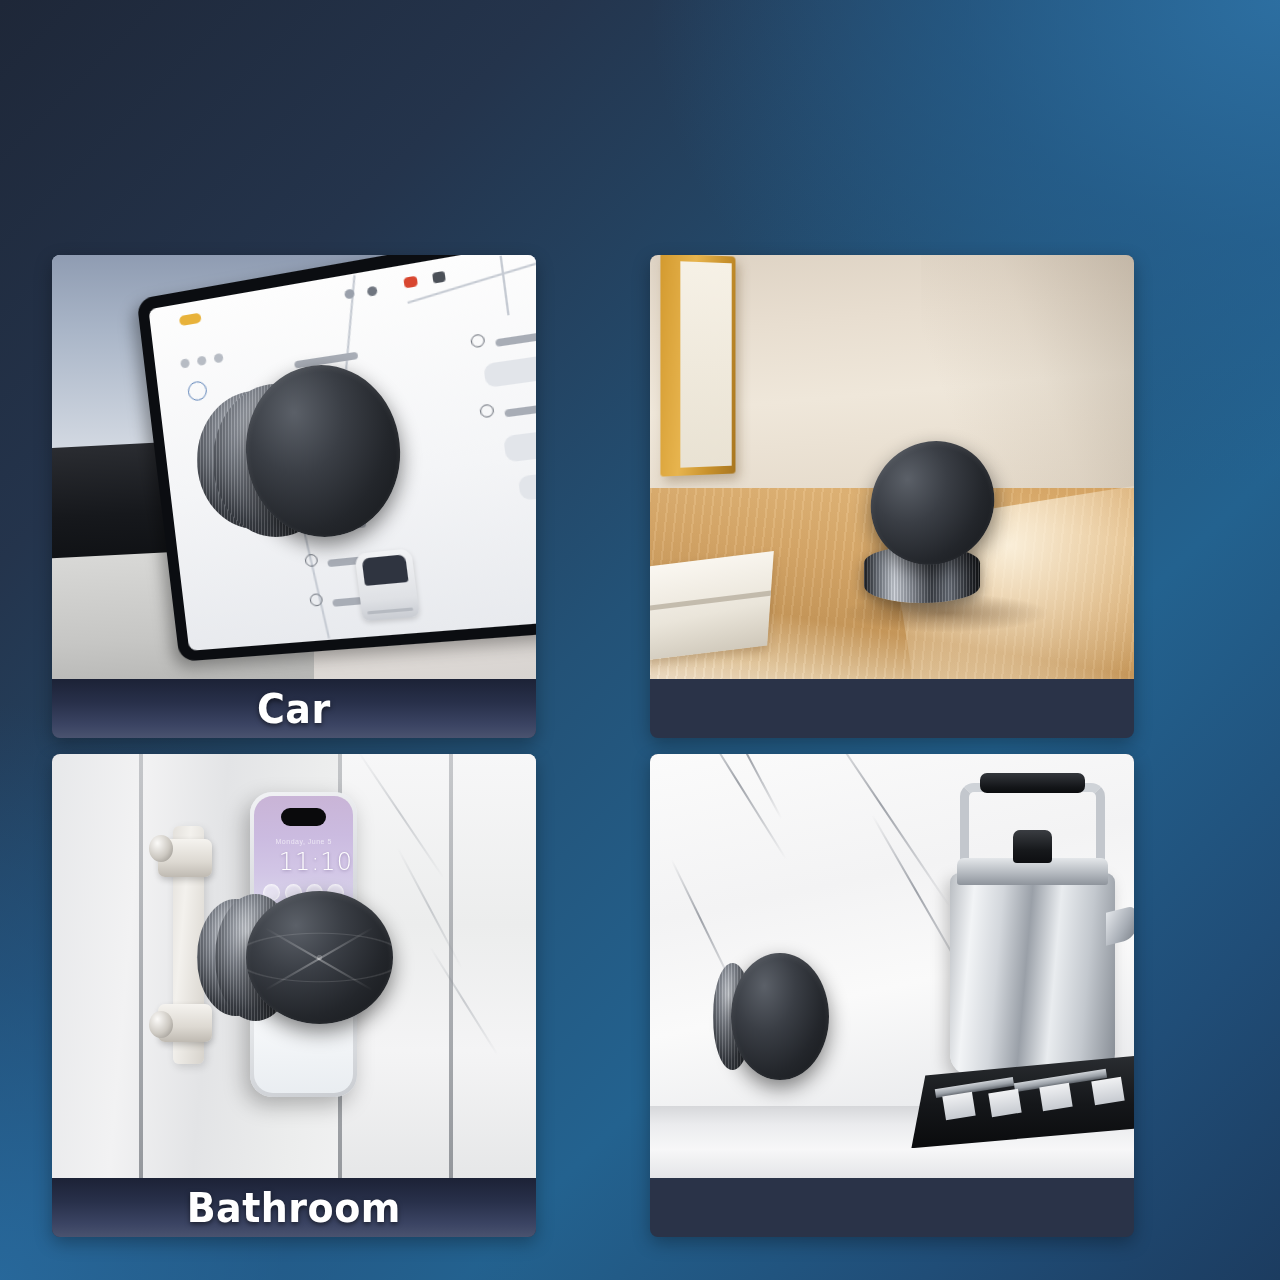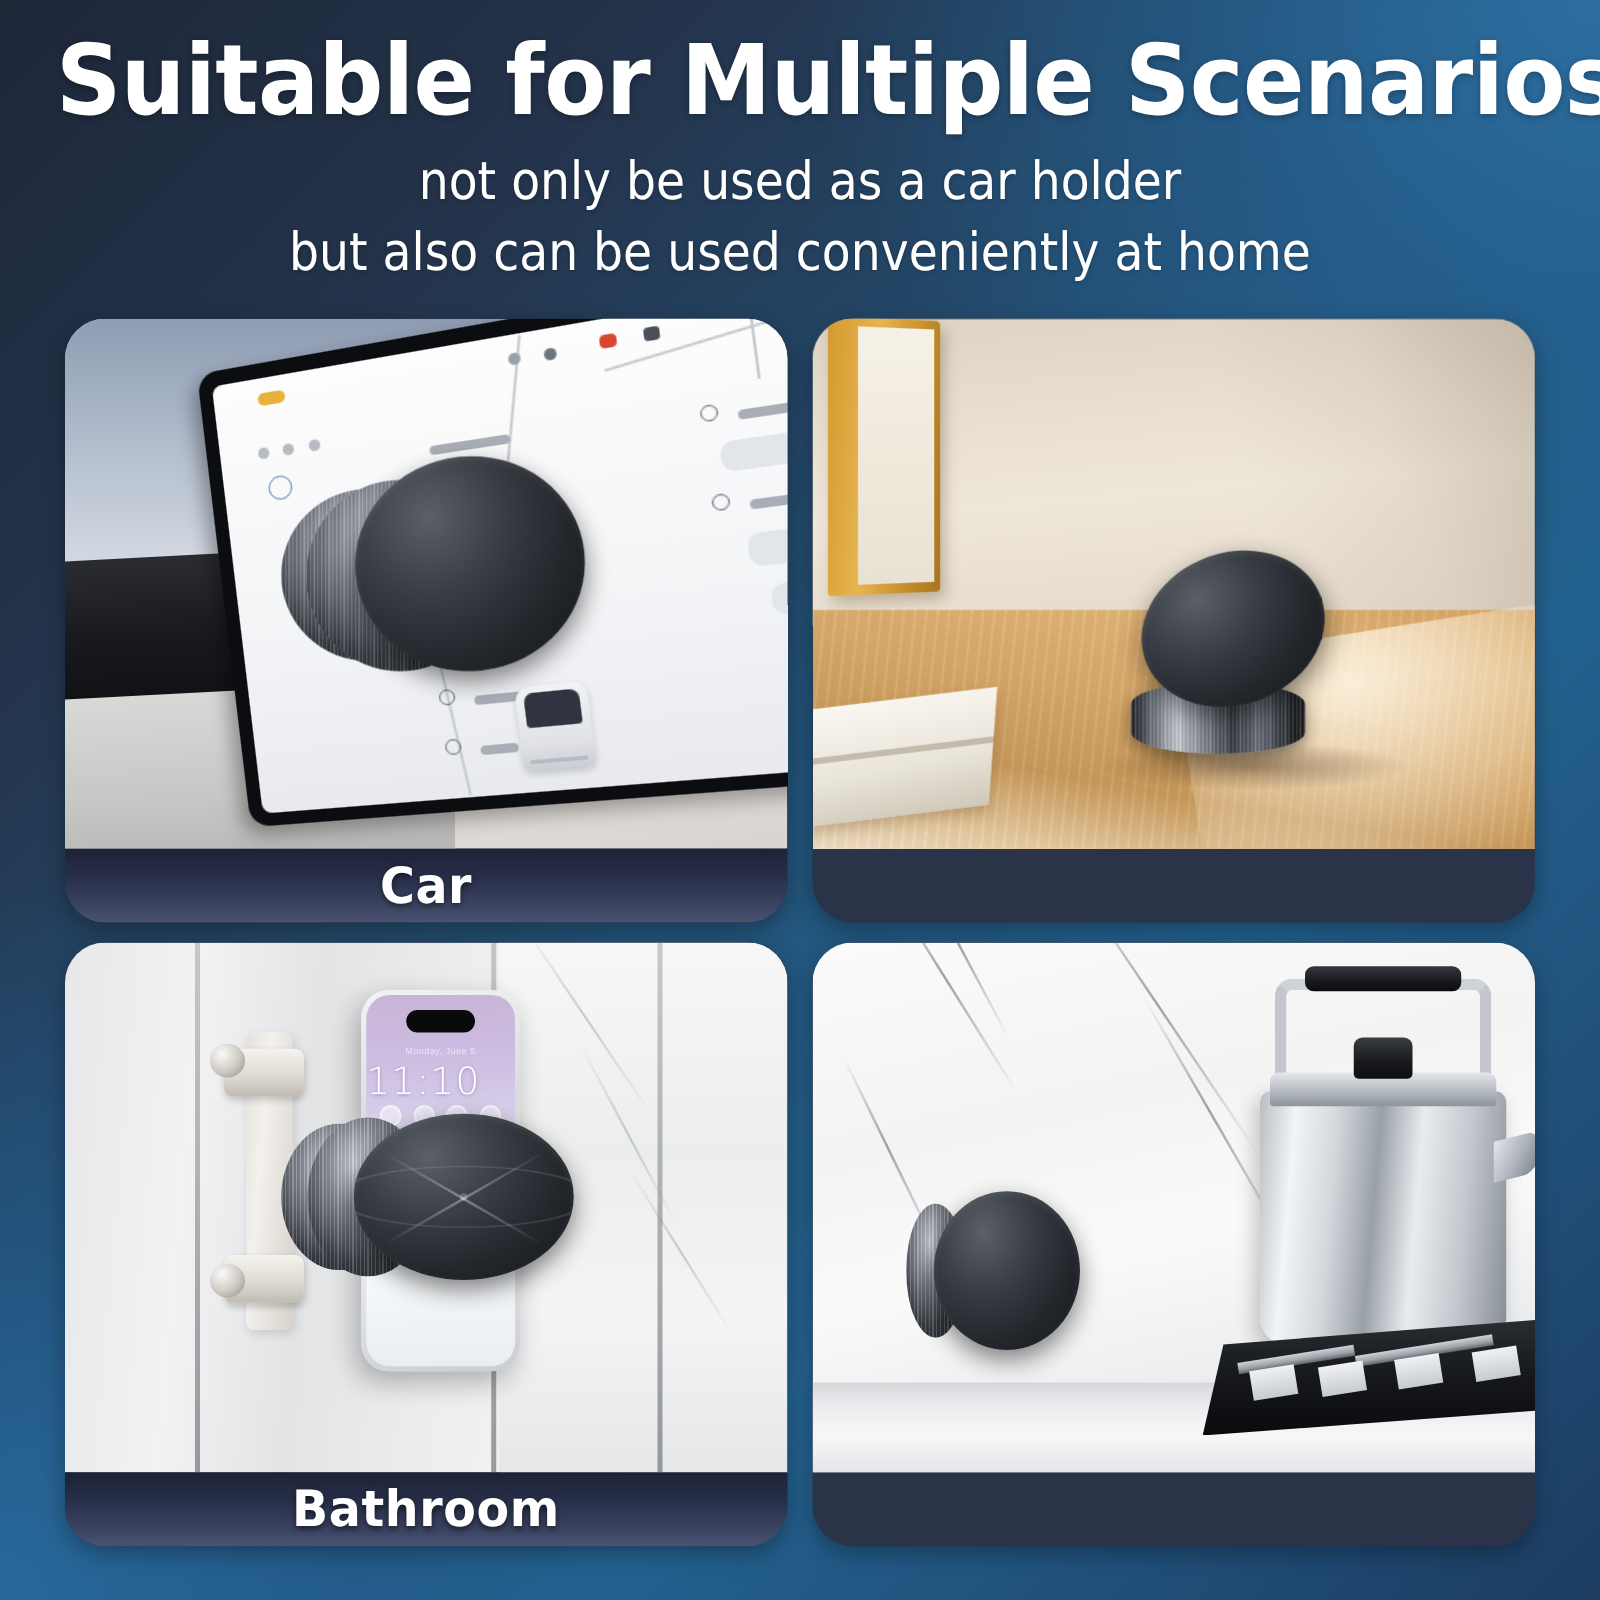--- a/index.html
+++ b/index.html
@@ -43,22 +43,22 @@
     margin-top:14px;
     transform:scaleX(0.90);
     text-shadow:0 1px 4px rgba(0,0,0,0.25);
     white-space:nowrap;
   }
 
   
   .grid { position:absolute; left:52px; top:255px; width:1176px; height:982px; }
   .card {
     position:absolute;
-    width:578px; height:483px;
-    border-radius:32px;
+    width:484px; height:483px;
+    border-radius:8px;
     overflow:hidden;
     box-shadow:0 6px 18px rgba(0,0,0,0.30);
     background:#2a3348;
   }
   .card.c0 { left:0;   top:0;   }
   .card.c1 { left:598px; top:0; }
   .card.c2 { left:0;   top:499px; }
   .card.c3 { left:598px; top:499px; }
 
   .photo { position:absolute; left:0; top:0; right:0; height:424px; overflow:hidden; }
@@ -265,22 +265,22 @@
   .island {
     position:absolute; left:27%; top:4%; width:46%; height:6.2%;
     background:#0a0a0c; border-radius:20px;
   }
   .phone-date {
     position:absolute; left:0; top:14%; width:100%; text-align:center;
     font-size:7px; color:#f2eef8; letter-spacing:0.5px; opacity:0.85;
     font-family:"Liberation Sans", sans-serif;
   }
   .phone-time {
-    position:absolute; left:0; top:17.5%; width:100%; text-align:left;
-    font-size:30px; font-weight:300; color:#ffffff; letter-spacing:1px;
+    position:absolute; left:0; top:17.5%; width:100%; text-align:right;
+    font-size:24px; font-weight:300; color:#ffffff; letter-spacing:1px;
     font-family:"DejaVu Sans", sans-serif;
     text-shadow:0 1px 3px rgba(60,40,90,0.35);
   }
   .widgets { position:absolute; left:9%; top:29.5%; width:82%; display:flex; justify-content:space-between; }
   .wchip {
     width:17px; height:17px; border-radius:50%;
     background:rgba(255,255,255,0.42);
     border:1px solid rgba(255,255,255,0.6);
     box-shadow:inset 0 1px 2px rgba(255,255,255,0.5);
   }
@@ -366,25 +366,20 @@
   .stove-hole {
     position:absolute;
     background:linear-gradient(180deg,#f0f1f3 0%, #c6cad0 100%);
   }
 </style>
 </head>
 <body>
 
 <div id="poster">
 
-  <div class="header">
-    <div class="title">Suitable for Multiple Scenarios</div>
-    <div class="subtitle">not only be used as a car holder</div>
-    <div class="subtitle" style="margin-top:2px;">but also can be used conveniently at home</div>
-  </div>
 
   <div class="grid">
 
     <div class="card c0">
       <div class="photo">
         <div class="car-bg"></div>
         <div class="car-sky"></div>
         <div class="car-dash"></div>
         <div class="car-floor"></div>
 

